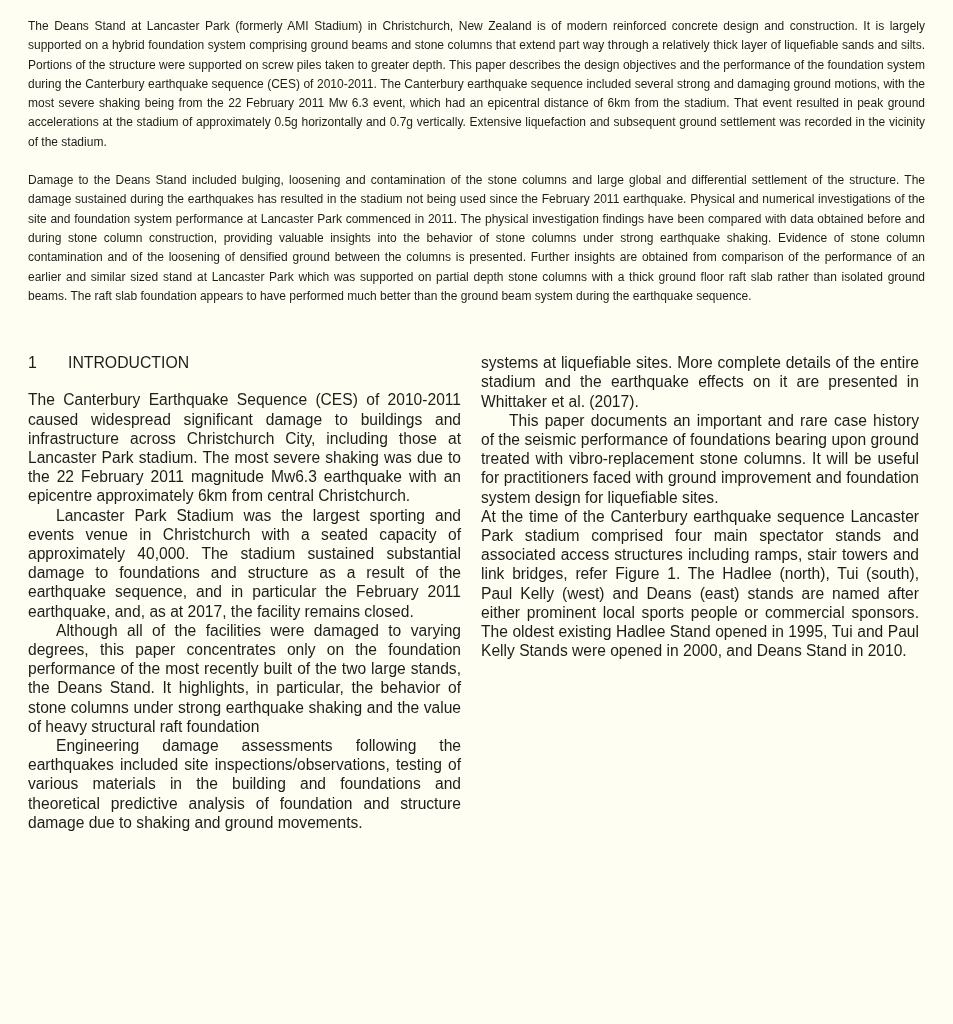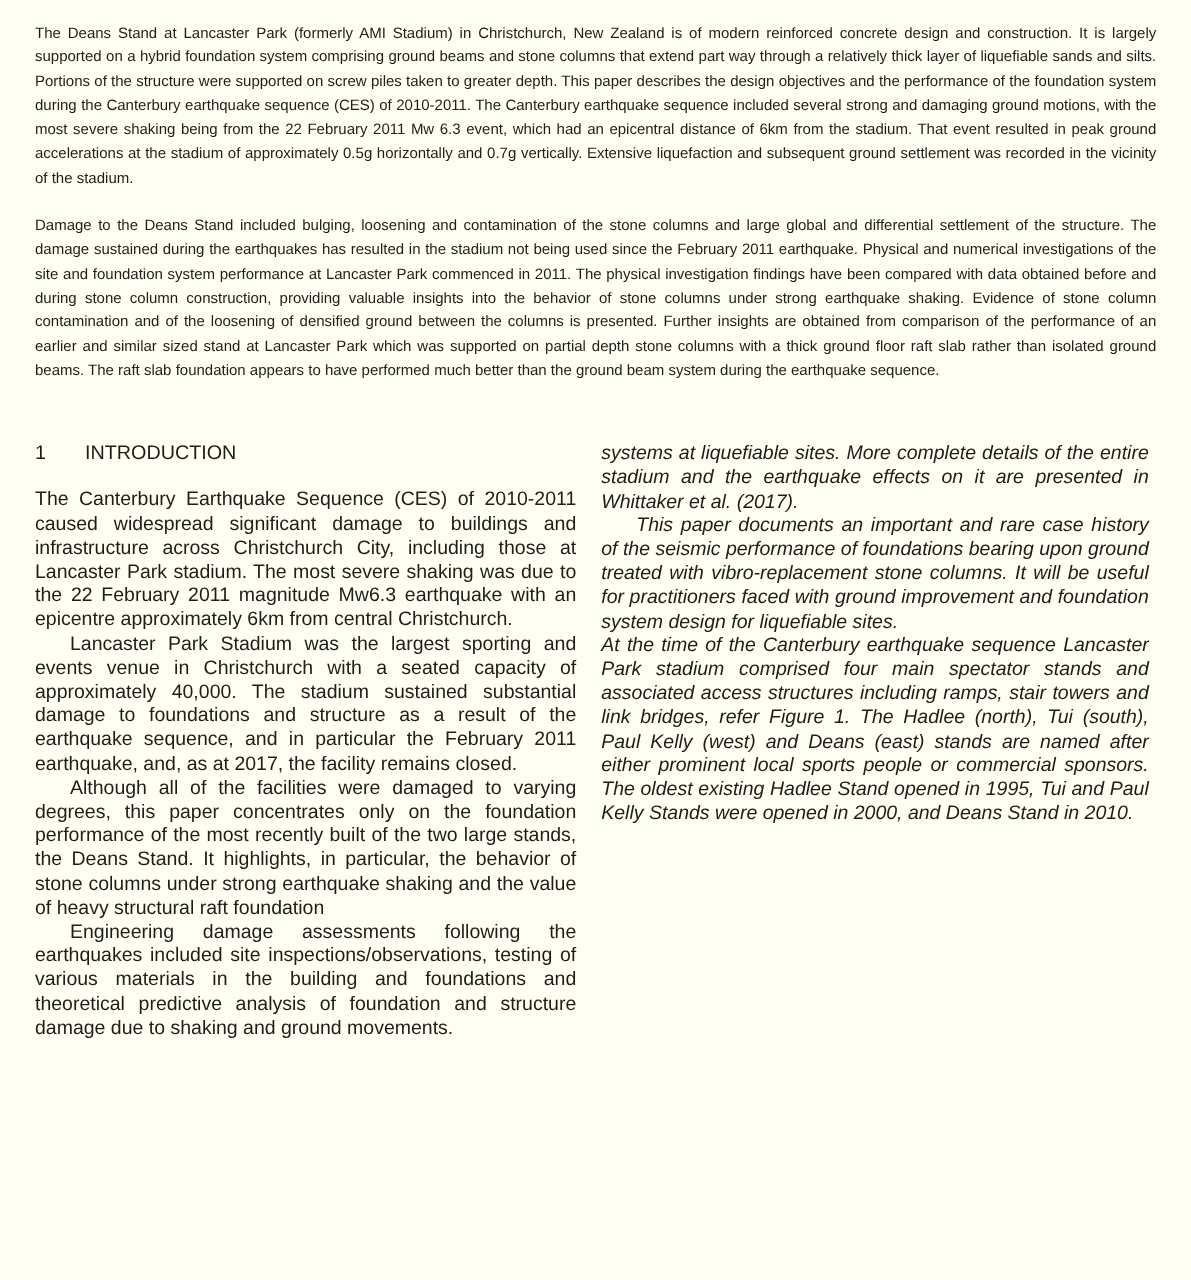--- a/index.html
+++ b/index.html
@@ -44,21 +44,21 @@
     display: flex;
     gap: 20px;
     margin-top: 47px;
   }
   .col {
     font-size: 15.6px;
     line-height: 19.2px;
     text-align: justify;
   }
   .col-left  { width: 433px; flex: 0 0 433px; }
-  .col-right { width: 438px; flex: 0 0 438px; font-style: italic; }
+  .col-right { width: 438px; flex: 0 0 438px; }
 
   .sec-h {
     font-size: 15.8px;
     line-height: 19.2px;
     font-weight: 400;
     margin: 0 0 18px 0;
     text-align: left;
   }
   .sec-h.h2 {
     margin: 37px 0 0 0;

